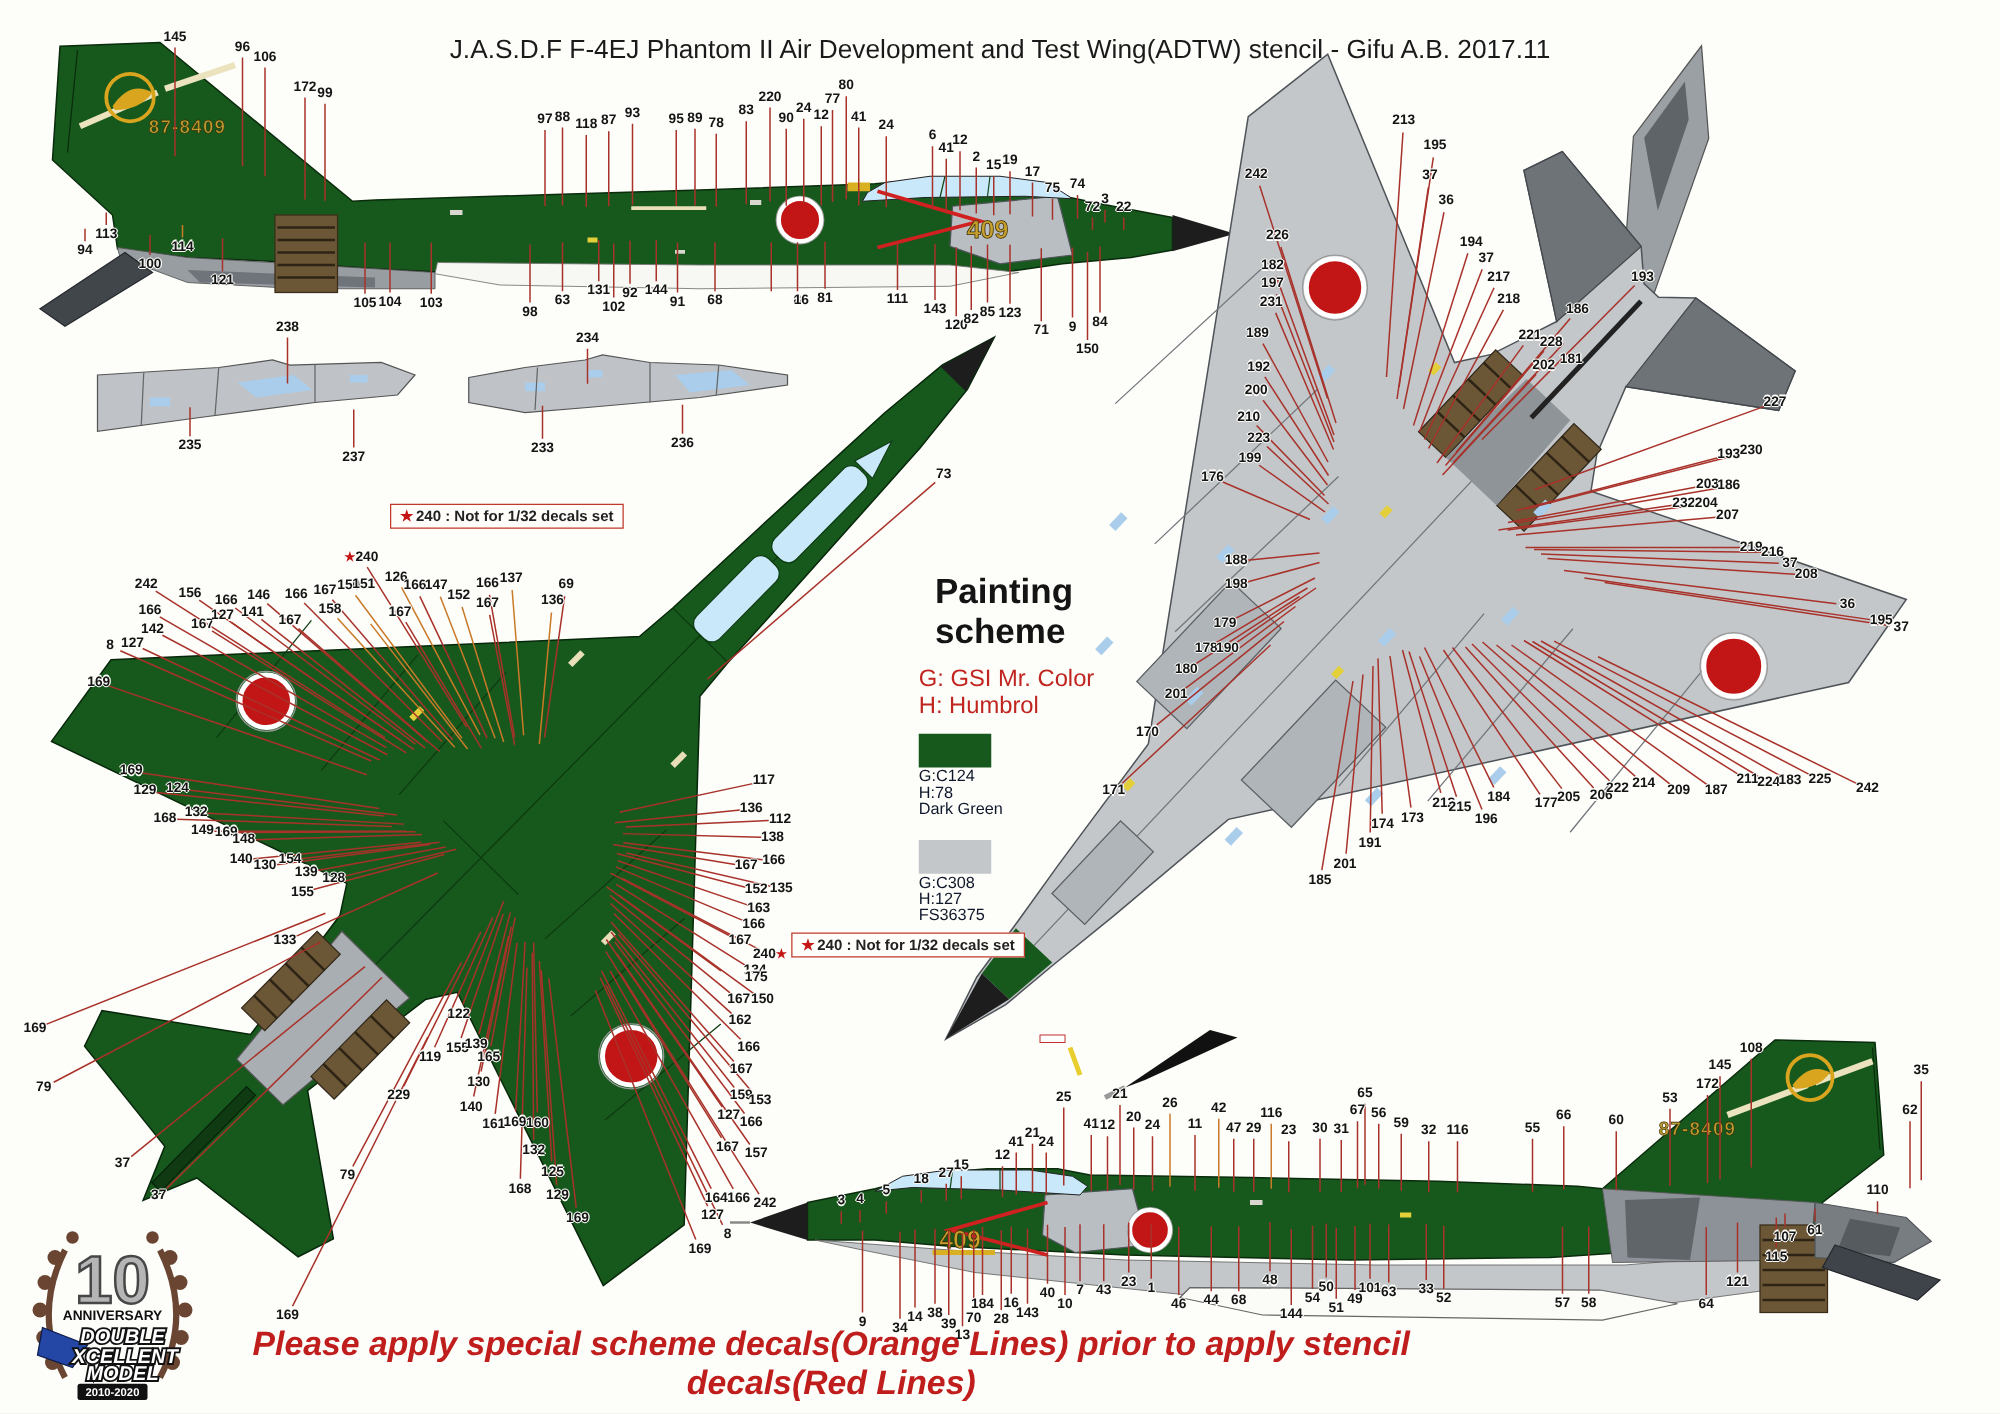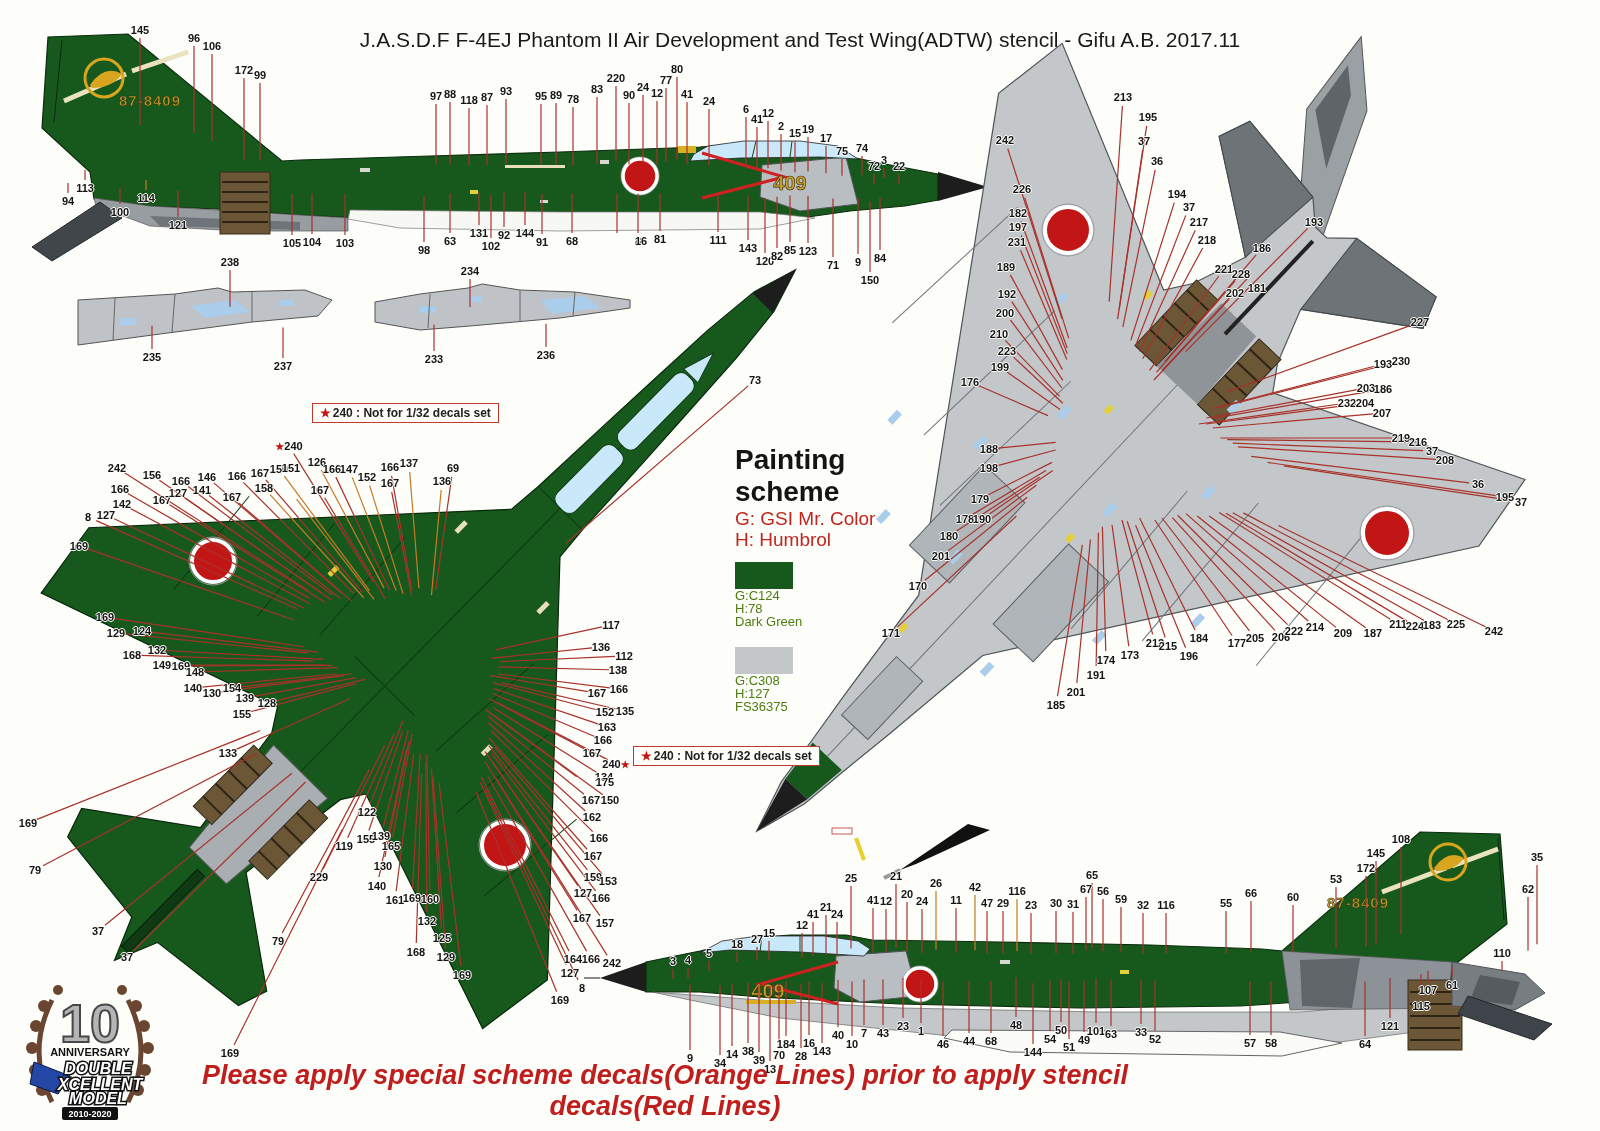--- a/index.html
+++ b/index.html
@@ -12,24 +12,24 @@
   .co{position:absolute;transform:translate(-50%,-50%);font-weight:bold;font-size:11px;color:#141414;
       white-space:nowrap;line-height:1;
       text-shadow:-1px 0 0 #fdfdfa,1px 0 0 #fdfdfa,0 -1px 0 #fdfdfa,0 1px 0 #fdfdfa;}
   .co i{font-style:normal;color:#c41414;font-size:10px;}
   .title{position:absolute;left:300px;top:28px;width:1000px;text-align:center;
          font-size:21px;color:#1a1a1a;z-index:6;}
   .notebox{position:absolute;border:1px solid #c0392b;background:#fffefb;padding:2px 7px;
            font-size:12px;font-weight:bold;color:#222;z-index:6;white-space:nowrap;}
   .notebox i{font-style:normal;color:#c41414;margin-right:2px;}
   #legend{position:absolute;left:735px;top:444px;z-index:6;width:200px;}
-  #legend h2{margin:0;font-size:28px;color:#141414;letter-spacing:0;}
+  #legend h2{margin:13px;font-size:28px;color:#141414;letter-spacing:0;}
   .leg-sys{font-size:19px;color:#c0261f;line-height:1.05;margin:1px 0;}
   .swatch{width:58px;height:27px;margin-top:12px;border:0;}
-  .leg-code{font-size:13px;color:#4d7c0f;line-height:1.02;margin:0;}
+  .leg-code{font-size:13px;color:#0f172a;line-height:1.02;margin:0;}
   .sp{height:6px;}
   #footer{position:absolute;left:165px;top:1060px;width:1000px;text-align:center;z-index:6;
           font-size:27px;font-weight:bold;font-style:italic;color:#c01d1d;}
 </style>
 </head>
 <body>
 
 <div id="stage">
 
   <svg id="art" width="1600" height="1131" viewBox="0 0 1600 1131">

